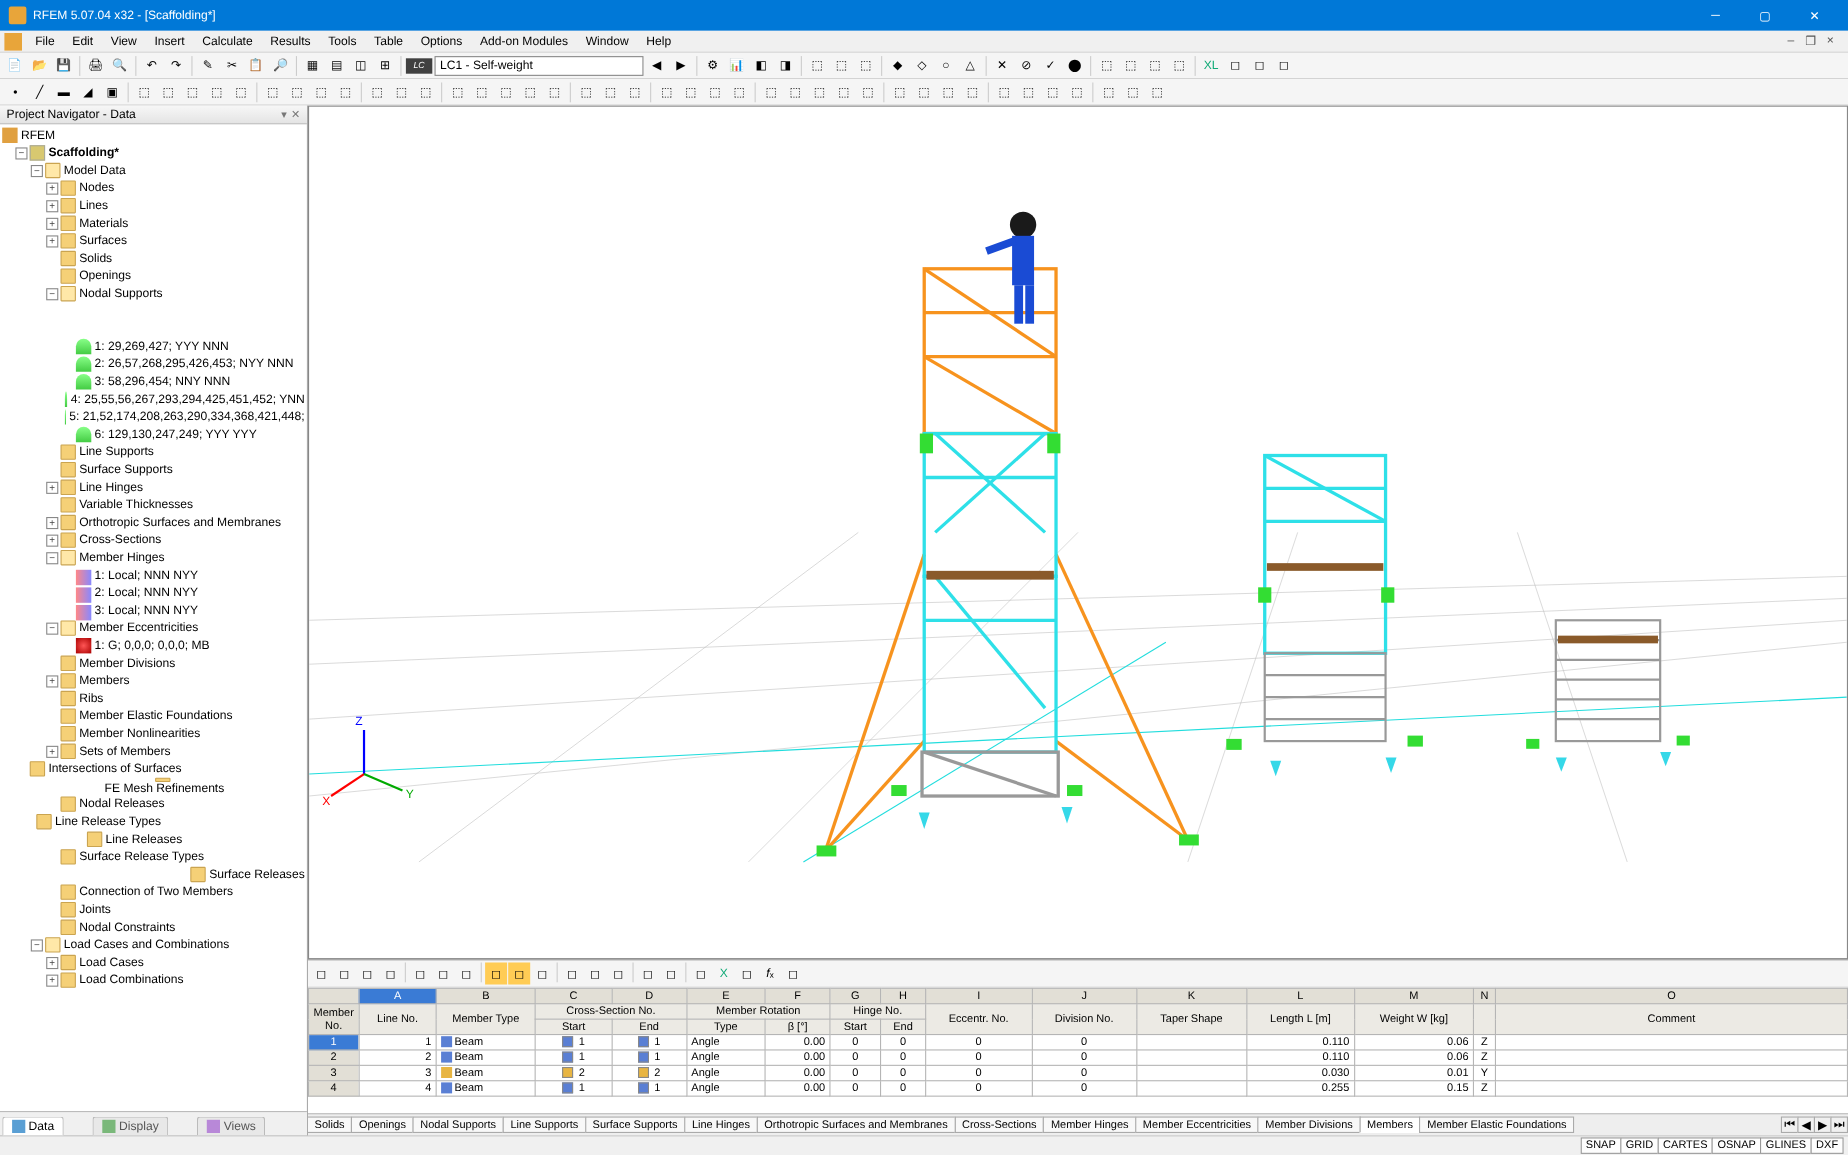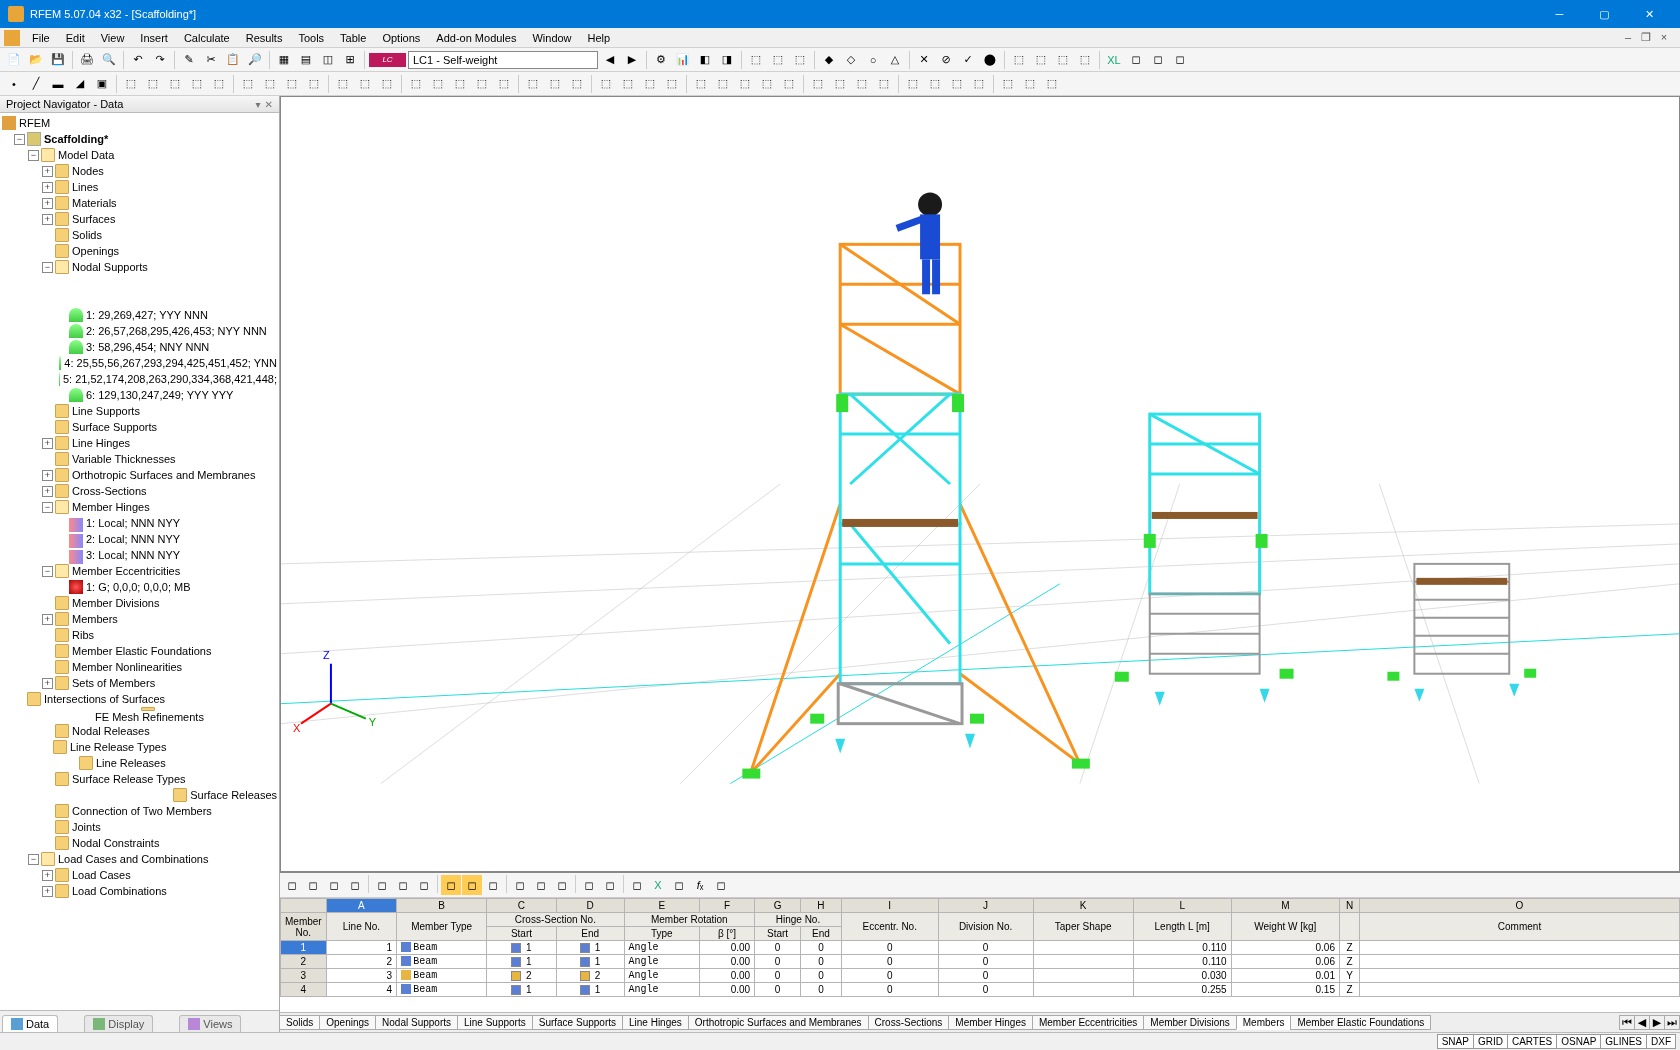--- a/index.html
+++ b/index.html
@@ -53,21 +53,21 @@
 .bp-hdr { background:linear-gradient(#f7f7f7,#e4e4e4); border-bottom:1px solid #bbb; padding:1px 6px; display:flex; align-items:center;}
 .bp-tb { display:flex; gap:1px; padding:2px; border-bottom:1px solid #ccc;}
 .tbl-wrap { flex:1; overflow:auto; background:#fff;}
 table.grid { border-collapse:collapse; width:100%; }
 table.grid th, table.grid td { border:1px solid #b5b5b5; padding:0 4px; height:14px; font-size:10px; background:#fff; text-align:center;}
 table.grid thead th { background:#eceae4; font-weight:normal;}
 table.grid .colhdr th { background:#e2dfd6; }
 table.grid .rnh { background:#e2dfd6; width:40px;}
 table.grid .rn { background:#e2dfd6; }
 table.grid .rn.sel { background:#3a7bd5; color:#fff;}
-table.grid td.l { text-align:left;font-family:Liberation Mono, monospace; }
+table.grid td.l { text-align:left; }
 table.grid td.r { text-align:right; }
 .cs-sw { display:inline-block; width:10px; height:10px; vertical-align:middle; margin-right:2px;}
 .bp-tabs { display:flex; background:#eee; border-top:1px solid #bbb; height:20px; align-items:center; overflow:hidden;}
 .bp-tab { padding:1px 6px; border:1px solid #aaa; background:#f8f8f8; margin:0 0 0 -1px; white-space:nowrap; font-size:10px;}
 .bp-tab.act { background:#fff; font-weight:normal; border-bottom:1px solid #fff;}
 .bp-nav { margin-left:auto; display:flex;}
 .bp-nav span { width:16px; text-align:center; border:1px solid #aaa; margin-left:-1px; background:#f0f0f0;}
 .statusbar { height:18px; background:#f0f0f0; border-top:1px solid #bbb; display:flex; align-items:center; justify-content:flex-end; padding:0 4px; gap:0;}
 .sb-btn { border:1px solid #999; background:#fdfdfd; padding:0 4px; height:15px; display:flex; align-items:center; margin-left:-1px; font-size:10px;}
 </style>
@@ -108,21 +108,21 @@
   <span class="tbtn">✎</span>
   <span class="tbtn">✂</span>
   <span class="tbtn">📋</span>
   <span class="tbtn">🔎</span>
   <span class="tsep"></span>
   <span class="tbtn">▦</span>
   <span class="tbtn">▤</span>
   <span class="tbtn">◫</span>
   <span class="tbtn">⊞</span>
   <span class="tsep"></span>
-  <span style="width:37px;height:14px;background:#be185d;color:#fff;font-size:8px;display:inline-flex;align-items:center;justify-content:center;font-style:italic;">LC</span>
+  <span style="width:24px;height:14px;background:#404040;color:#fff;font-size:8px;display:inline-flex;align-items:center;justify-content:center;font-style:italic;">LC</span>
   <div class="lc-sel">
       <span>LC1 - Self-weight</span>
     </div>
   <span class="tbtn">◀</span>
   <span class="tbtn">▶</span>
   <span class="tsep"></span>
   <span class="tbtn">⚙</span>
   <span class="tbtn">📊</span>
   <span class="tbtn">◧</span>
   <span class="tbtn">◨</span>
@@ -397,21 +397,21 @@
           <div class="tn" style="padding-left: 22px; flex-direction: column;">
             <span class="noexp"></span>
             <span class="ic ic-folder"></span>
             <span class="lbl">FE Mesh Refinements</span>
           </div>
           <div class="tn" style="padding-left: 42px;">
             <span class="noexp"></span>
             <span class="ic ic-folder"></span>
             <span class="lbl">Nodal Releases</span>
           </div>
-          <div class="tn" style="padding-left: 40px;">
+          <div class="tn" style="padding-left: 20px;">
             <span class="noexp"></span>
             <span class="ic ic-folder"></span>
             <span class="lbl">Line Release Types</span>
           </div>
           <div class="tn" style="padding-left: 66px;">
             <span class="noexp"></span>
             <span class="ic ic-folder"></span>
             <span class="lbl">Line Releases</span>
           </div>
           <div class="tn" style="padding-left: 42px;">

